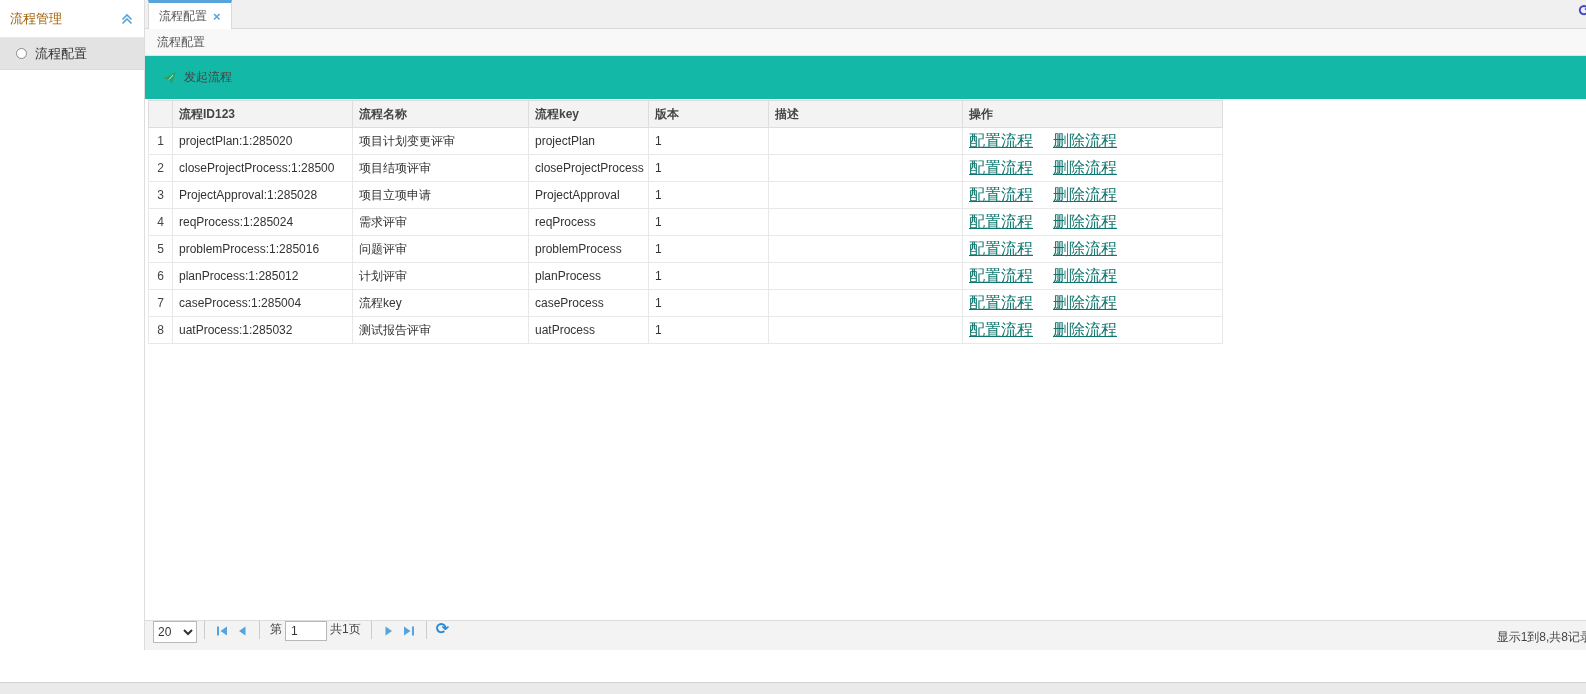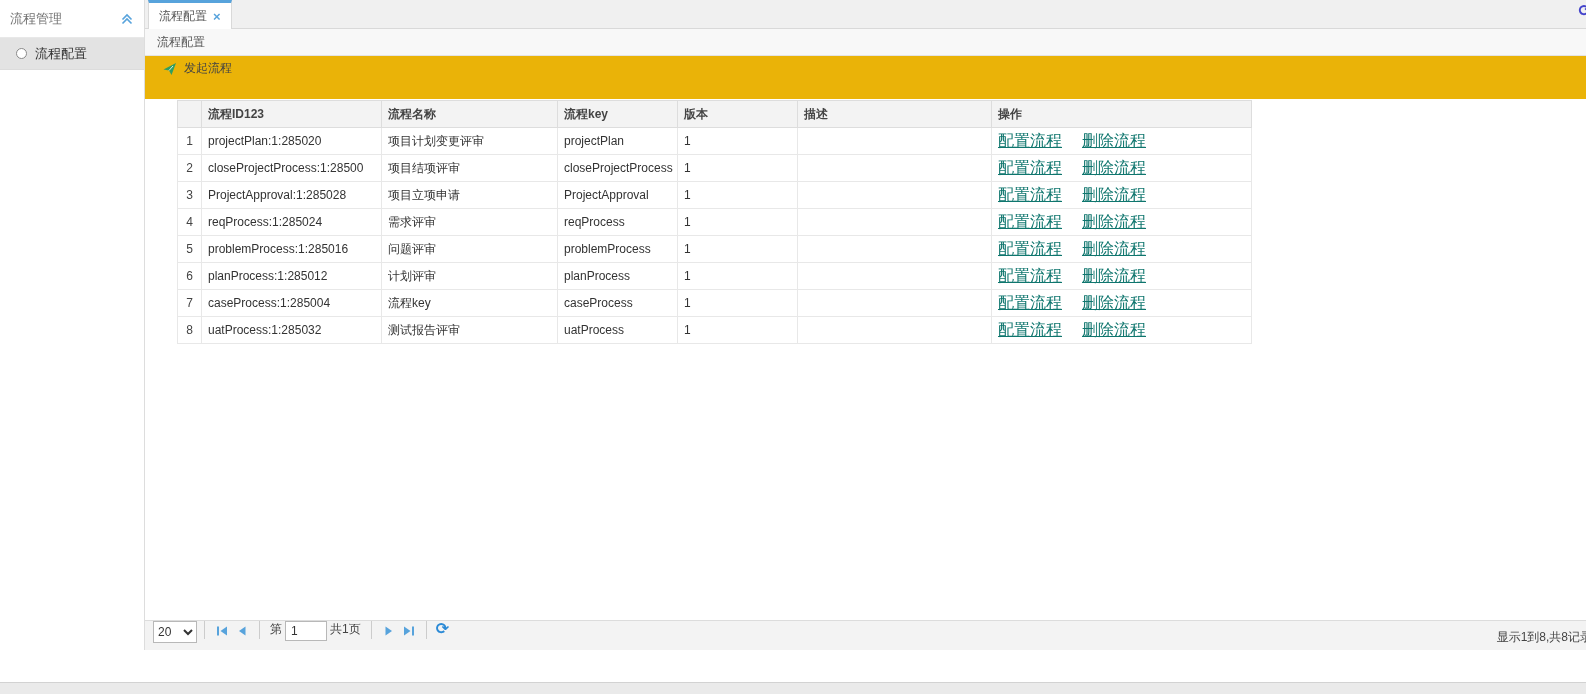--- a/index.html
+++ b/index.html
@@ -9,46 +9,46 @@
   .app { position:relative; width:1586px; height:694px; }
 
   
   .sidebar { position:absolute; left:0; top:0; width:145px; height:650px;
     background:#fff; border-right:1px solid #ddd; }
   .sb-header { height:31px; background:#f1f1f1; border-bottom:1px solid #e0e0e0;
     display:flex; align-items:center; padding:0 10px; font-size:13px; color:#333; }
   .sb-header .spacer { flex:1; }
   .collapse-ic { color:#57a3dc; font-size:16px; font-weight:bold; cursor:pointer; line-height:1; }
   .acc-header { height:38px; background:#fff; border-bottom:1px solid #e8e8e8;
-    display:flex; align-items:center; padding:0 10px; font-size:13px; color:#737373; cursor:pointer; }
+    display:flex; align-items:center; padding:0 10px; font-size:13px; color:#a16207; cursor:pointer; }
   .acc-header .spacer { flex:1; }
   .nav-item { height:32px; background:#e3e3e3; border-bottom:1px solid #dcdcdc;
     display:flex; align-items:center; padding:0 10px 0 16px; font-size:13px; color:#333; cursor:pointer; }
   .radio-ic { width:11px; height:11px; border:1px solid #8a8a8a; border-radius:50%;
     background:#fff; margin-right:8px; flex:none; }
 
   
   .main { position:absolute; left:145px; top:0; width:1441px; height:650px; background:#fff; }
   .tabstrip { position:relative; height:29px; background:#f0f0f0; border-bottom:1px solid #d9d9d9; }
   .tab { position:absolute; left:3px; top:0; height:29px; background:#fff;
     border:1px solid #d9d9d9; border-bottom:none; border-top:3px solid #57a3dc;
     display:flex; align-items:center; gap:6px; padding:0 10px; font-size:12px; color:#555; cursor:pointer; }
   .tab-close { color:#57a3dc; font-size:13px; font-weight:bold; line-height:1; cursor:pointer; }
   .tab-tool { position:absolute; right:-6px; top:3px; font-size:16px; font-weight:bold;
     color:#4343cb; cursor:pointer; line-height:1; }
 
   .panel-header { height:27px; background:#f8f8f8; border-bottom:1px solid #e4e4e4;
     line-height:26px; padding-left:12px; font-size:12px; color:#555; }
-  .toolbar { height:43px; background:#eab308; display:flex; align-items:flex-start; padding-left:12px; }
+  .toolbar { height:43px; background:#14b8a6; display:flex; align-items:center; padding-left:12px; }
   .tb-btn { display:flex; align-items:center; gap:7px; font-size:12px; color:#444;
     padding:4px 6px; cursor:pointer; }
 
   
   .grid { position:absolute; left:3px; top:100px; }
-  table { border-collapse:collapse; table-layout:fixed; width:1074px;margin-left:29px; }
+  table { border-collapse:collapse; table-layout:fixed; width:1074px; }
   col.c0{width:24px} col.c1{width:180px} col.c2{width:176px} col.c3{width:120px}
   col.c4{width:120px} col.c5{width:194px} col.c6{width:260px}
   th { background:#f3f3f3; border:1px solid #ddd; font-size:12px; color:#444;
     font-weight:bold; text-align:left; height:27px; padding:0 6px; white-space:nowrap;
     overflow:hidden; cursor:pointer; }
   td { border:1px solid #e8e8e8; font-size:12px; color:#333; height:27px;
     padding:0 6px; white-space:nowrap; overflow:hidden; }
   td.num, th.num { text-align:center; padding:0 2px; color:#444; }
   td a { color:#0f766e; margin-right:20px; font-size:16px; }
 

